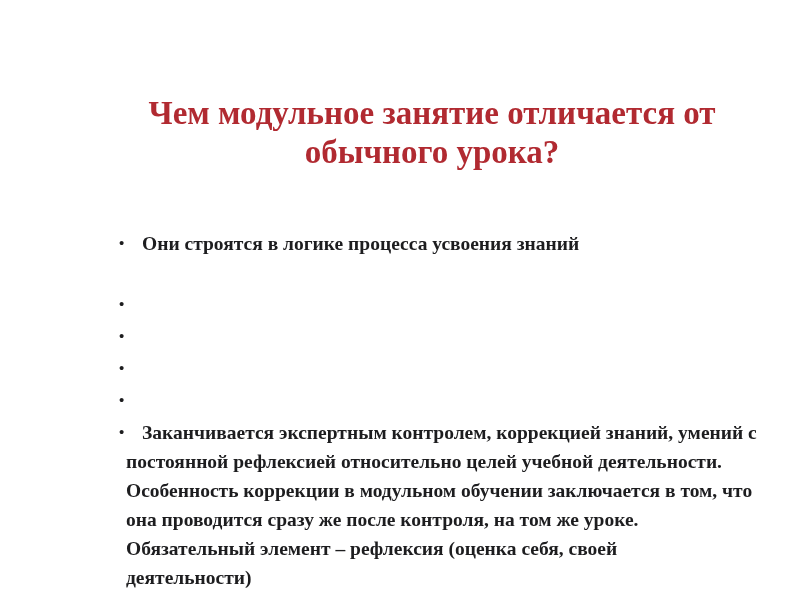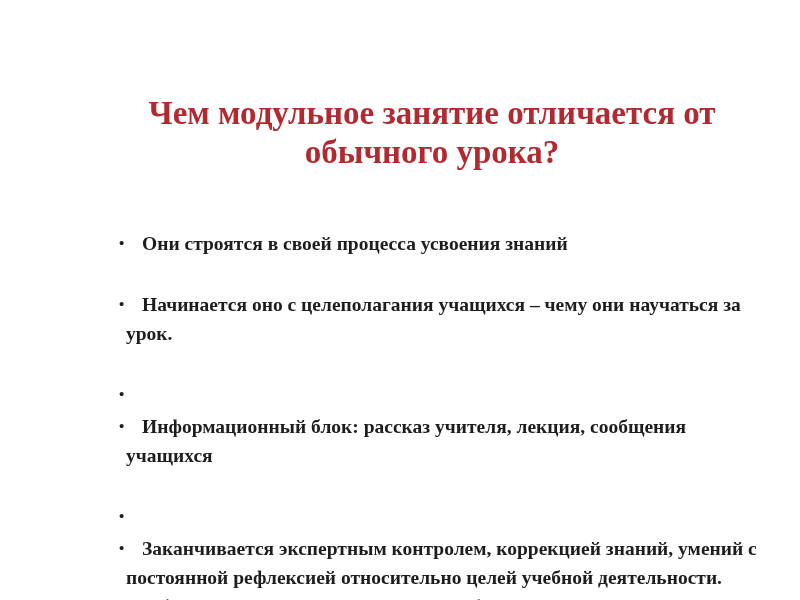--- a/index.html
+++ b/index.html
@@ -51,35 +51,33 @@
 </head>
 <body style="--title-color: #b12a31; --text-color: #1d1d1f; --bg-color: #ffffff;">
 
 <div class="slide">
   <h1 class="title">Чем модульное занятие отличается от обычного урока?</h1>
 
   <ul class="bullets">
 
       <li class="bullet-item">
         <span class="bullet-dot">•</span>
-        <span class="bullet-text">Они строятся в своей процесса усвоения знаний</span>
-      </li>
-
-      <li class="bullet-item">
-        <span class="bullet-dot">•</span>
-        <span class="bullet-text">Начинается оно с целеполагания учащихся – чему они научаться за урок.</span>
+        <span class="bullet-text">Они строятся в логике процесса усвоения знаний</span>
       </li>
 
       <li class="bullet-item">
         <span class="bullet-dot">•</span>
       </li>
 
       <li class="bullet-item">
         <span class="bullet-dot">•</span>
-        <span class="bullet-text">Информационный блок: рассказ учителя, лекция, сообщения учащихся</span>
+      </li>
+
+      <li class="bullet-item">
+        <span class="bullet-dot">•</span>
       </li>
 
       <li class="bullet-item">
         <span class="bullet-dot">•</span>
       </li>
 
       <li class="bullet-item">
         <span class="bullet-dot">•</span>
         <span class="bullet-text">Заканчивается экспертным контролем, коррекцией знаний, умений с постоянной рефлексией относительно целей учебной деятельности. Особенность коррекции в модульном обучении заключается в том, что она проводится сразу же после контроля, на том же уроке. Обязательный элемент – рефлексия (оценка себя, своей деятельности)</span>
       </li>

